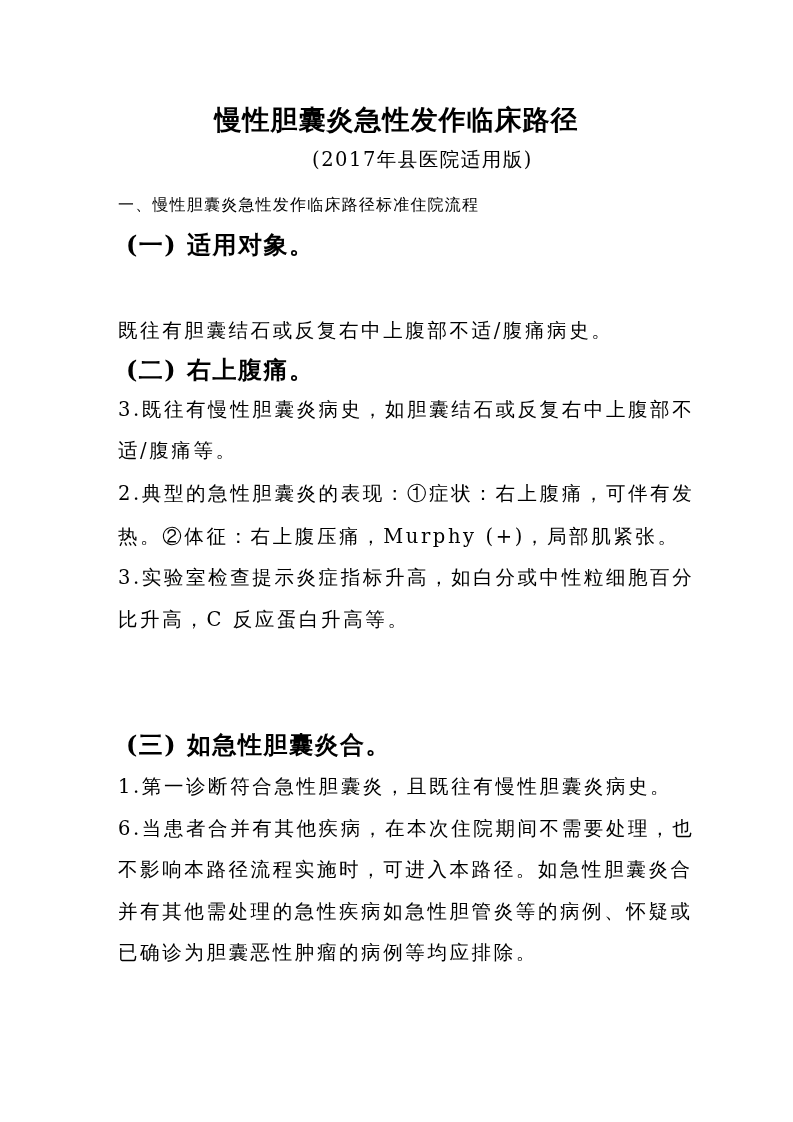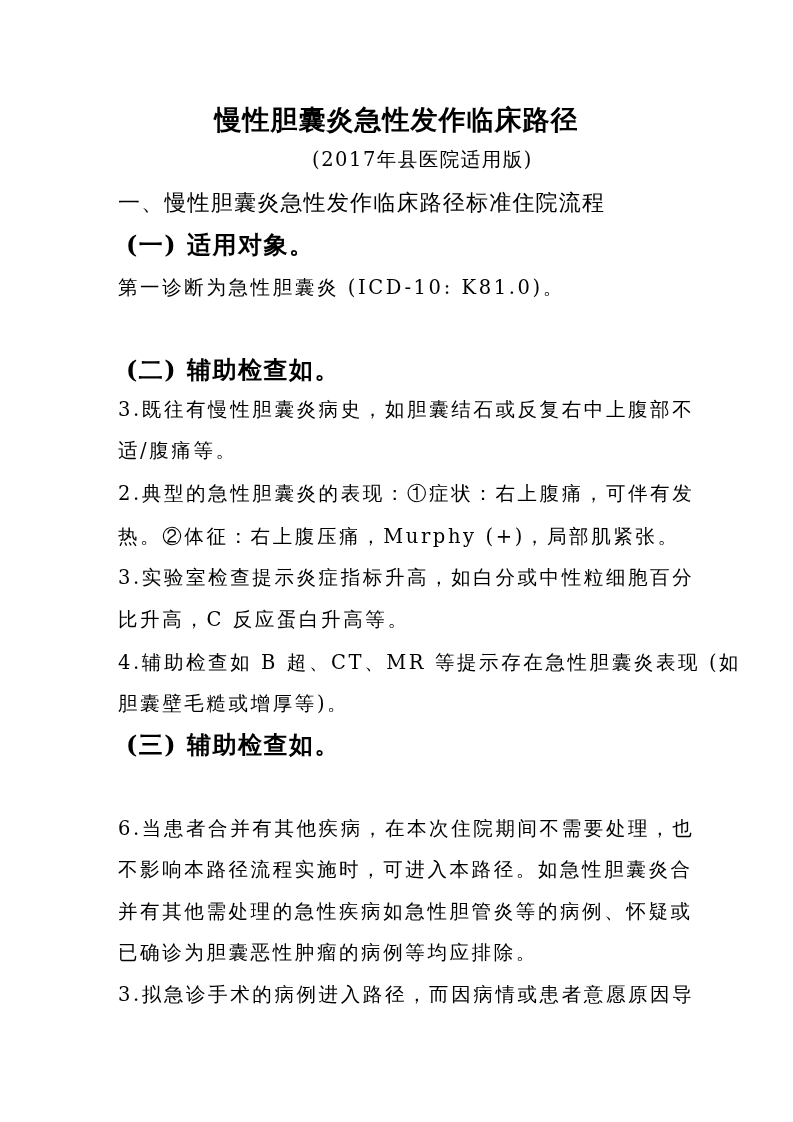--- a/index.html
+++ b/index.html
@@ -1,45 +1,43 @@
 <!DOCTYPE html>
 <html><head>
 <meta charset="utf-8">
 <style>
   html, body { margin: 0; padding: 0; background: #ffffff; }
   body { width: 793px; height: 1122px; position: relative; overflow: hidden; color: #000; }
   .page { position: absolute; left: 0; top: 0; width: 793px; height: 840px; background: #fff; }
   .line { position: absolute; left: 118px; width: 558px; white-space: nowrap; font-family: "DejaVu Serif", "Liberation Serif", serif; font-size: 19.5px; letter-spacing: 2.6px; line-height: 28px; }
   .title { position: absolute; left: 0; width: 793px; text-align: center; top: 100px; font-family: "DejaVu Sans", "Liberation Sans", sans-serif; font-weight: bold; font-size: 27px; letter-spacing: 1px; line-height: 40px; }
   .subtitle { position: absolute; left: 0; width: 793px; text-align: center; top: 146px; font-family: "DejaVu Serif", "Liberation Serif", serif; font-size: 19.5px; letter-spacing: 1.5px; line-height: 28px; margin-left: 26px; }
-  .h1 { position: absolute; left: 118px; top: 191px; font-family: Liberation Mono, monospace; font-size: 22px; letter-spacing: 1.2px; line-height: 28px; white-space: nowrap; }
+  .h1 { position: absolute; left: 118px; top: 191px; font-family: Liberation Serif, serif; font-size: 16px; letter-spacing: 1.2px; line-height: 28px; white-space: nowrap; }
   .h2 { position: absolute; left: 126px; font-family: "DejaVu Serif", "Liberation Serif", serif; font-weight: bold; font-size: 24px; letter-spacing: 1.5px; line-height: 28px; white-space: nowrap; }
 </style>
 </head>
 <body>
 
 <div class="page">
 
   <div class="title">慢性胆囊炎急性发作临床路径</div>
   <div class="subtitle">(2017年县医院适用版)</div>
   <div class="h1">一、慢性胆囊炎急性发作临床路径标准住院流程</div>
 
   <div class="h2" style="top:231px">(一) 适用对象。</div>
-  <div class="line" style="top:274px">第一诊断为急性胆囊炎 (ICD-10: K81.0)。</div>
+  <div class="line" style="top:317px">既往有胆囊结石或反复右中上腹部不适/腹痛病史。</div>
 
-  <div class="h2" style="top:356px">(二) 辅助检查如。</div>
+  <div class="h2" style="top:356px">(二) 右上腹痛。</div>
   <div class="line" style="top:396px">3.既往有慢性胆囊炎病史，如胆囊结石或反复右中上腹部不</div>
   <div class="line" style="top:437px">适/腹痛等。</div>
   <div class="line" style="top:480px">2.典型的急性胆囊炎的表现：①症状：右上腹痛，可伴有发</div>
   <div class="line" style="top:523px">热。②体征：右上腹压痛，Murphy (+)，局部肌紧张。</div>
   <div class="line" style="top:564px">3.实验室检查提示炎症指标升高，如白分或中性粒细胞百分</div>
   <div class="line" style="top:606px">比升高，C 反应蛋白升高等。</div>
-  <div class="line" style="top:649px">4.辅助检查如 B 超、CT、MR 等提示存在急性胆囊炎表现 (如</div>
-  <div class="line" style="top:690px">胆囊壁毛糙或增厚等)。</div>
 
-  <div class="h2" style="top:731px">(三) 辅助检查如。</div>
+  <div class="h2" style="top:731px">(三) 如急性胆囊炎合。</div>
+  <div class="line" style="top:773px">1.第一诊断符合急性胆囊炎，且既往有慢性胆囊炎病史。</div>
   <div class="line" style="top:815px">6.当患者合并有其他疾病，在本次住院期间不需要处理，也</div>
   <div class="line" style="top:856px">不影响本路径流程实施时，可进入本路径。如急性胆囊炎合</div>
   <div class="line" style="top:939px">已确诊为胆囊恶性肿瘤的病例等均应排除。</div>
   <div class="line" style="top:898px">并有其他需处理的急性疾病如急性胆管炎等的病例、怀疑或</div>
-  <div class="line" style="top:981px">3.拟急诊手术的病例进入路径，而因病情或患者意愿原因导</div>
 
 </div>
 
 </body></html>

